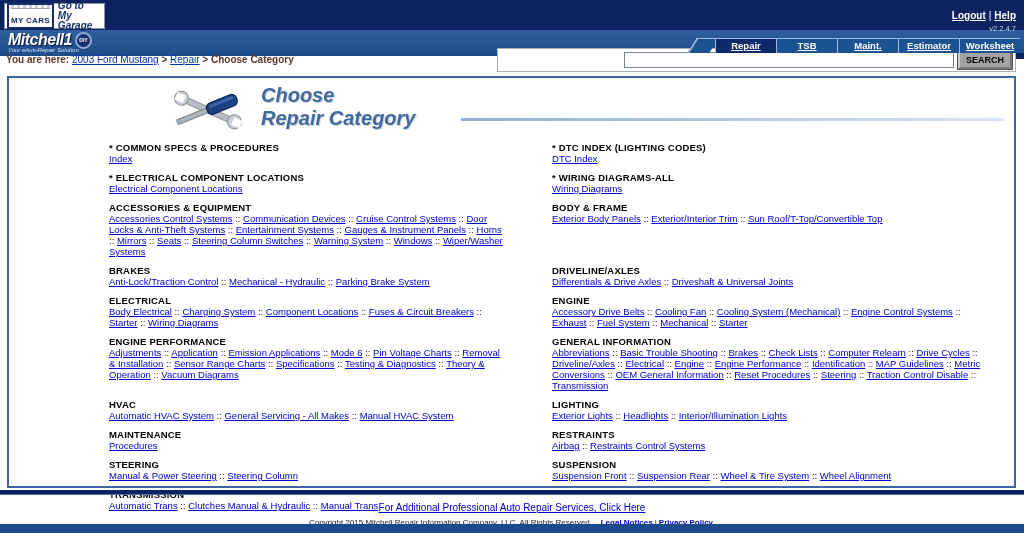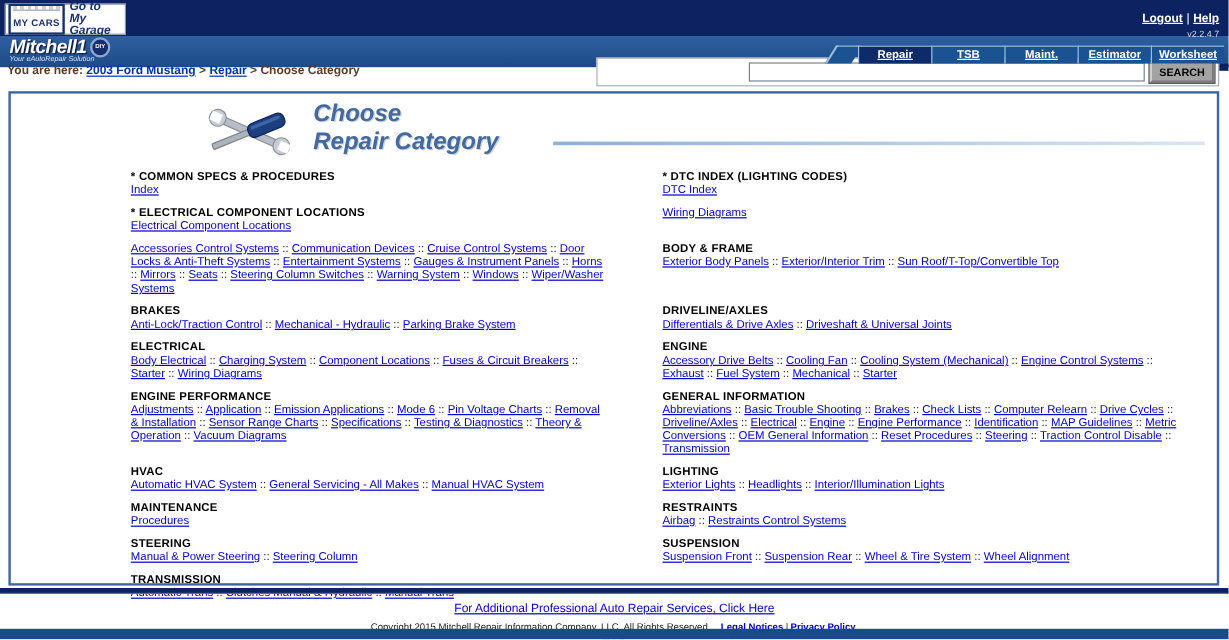--- a/index.html
+++ b/index.html
@@ -43,21 +43,21 @@
   .tabbar { position:absolute; right:4px; top:38px; display:flex; height:15px; z-index:5; }
   .tab { width:61px; height:15px; background:#1b5392; border-top:1px solid #9cbbdd;
          border-left:1px solid #9cbbdd; color:#fff; font-size:9.5px; font-weight:bold;
          text-decoration:underline; text-align:center; line-height:14px; cursor:pointer; }
   .tab.active { background:#0e2a6b; }
   .tabstrip { position:absolute; right:0; top:53px; width:326px; height:6px; background:#0d2261; }
 
   
   .breadcrumb { position:absolute; left:6px; top:54px; font-size:10px; color:#5b3a29; z-index:3; }
   .bc-prefix { font-weight:bold; color:#5b3a29; }
-  .bc-link { color:#0033aa; font-weight:bold; text-decoration:underline; cursor:pointer; }
+  .bc-link { color:#0033aa; font-weight:normal; text-decoration:underline; cursor:pointer; }
   .bc-sep { color:#5b3a29; font-weight:bold; }
   .bc-current { color:#5b3a29; font-weight:bold; }
 
   .search-panel { position:absolute; left:497px; top:48px; width:519px; height:24px; background:#fff;
                   border:1px solid #aab0b8; display:flex; align-items:center; justify-content:flex-end;
                   padding-right:3px; z-index:2; }
   .search-input { width:330px; height:16px; border:1px solid #7a828c; font-size:10px; padding:0 3px; }
   .search-btn { margin-left:4px; height:18px; font-size:9px; font-weight:bold; color:#000;
                 background:#a3a3a3; border:2px outset #cfcfcf; outline:1px solid #555; padding:0 6px;
                 cursor:pointer; font-family:"Liberation Sans",sans-serif; }
@@ -171,23 +171,25 @@
         </div>
         <div class="cat-cell">
           <div class="cat-title">* DTC INDEX (LIGHTING CODES)</div>
           <div class="cat-links"><a class="cat-link">DTC Index</a></div>
         </div>
         <div class="cat-cell">
           <div class="cat-title">* ELECTRICAL COMPONENT LOCATIONS</div>
           <div class="cat-links"><a class="cat-link">Electrical Component Locations</a></div>
         </div>
         <div class="cat-cell">
+          <div class="cat-title">* WIRING DIAGRAMS-ALL</div>
           <div class="cat-links"><a class="cat-link">Wiring Diagrams</a></div>
         </div>
         <div class="cat-cell">
+          <div class="cat-title">ACCESSORIES &amp; EQUIPMENT</div>
           <div class="cat-links"><a class="cat-link">Accessories Control Systems</a><span class="cat-sep"> :: </span><a class="cat-link">Communication Devices</a><span class="cat-sep"> :: </span><a class="cat-link">Cruise Control Systems</a><span class="cat-sep"> :: </span><a class="cat-link">Door Locks &amp; Anti-Theft Systems</a><span class="cat-sep"> :: </span><a class="cat-link">Entertainment Systems</a><span class="cat-sep"> :: </span><a class="cat-link">Gauges &amp; Instrument Panels</a><span class="cat-sep"> :: </span><a class="cat-link">Horns</a><span class="cat-sep"> :: </span><a class="cat-link">Mirrors</a><span class="cat-sep"> :: </span><a class="cat-link">Seats</a><span class="cat-sep"> :: </span><a class="cat-link">Steering Column Switches</a><span class="cat-sep"> :: </span><a class="cat-link">Warning System</a><span class="cat-sep"> :: </span><a class="cat-link">Windows</a><span class="cat-sep"> :: </span><a class="cat-link">Wiper/Washer Systems</a></div>
         </div>
         <div class="cat-cell">
           <div class="cat-title">BODY &amp; FRAME</div>
           <div class="cat-links"><a class="cat-link">Exterior Body Panels</a><span class="cat-sep"> :: </span><a class="cat-link">Exterior/Interior Trim</a><span class="cat-sep"> :: </span><a class="cat-link">Sun Roof/T-Top/Convertible Top</a></div>
         </div>
         <div class="cat-cell">
           <div class="cat-title">BRAKES</div>
           <div class="cat-links"><a class="cat-link">Anti-Lock/Traction Control</a><span class="cat-sep"> :: </span><a class="cat-link">Mechanical - Hydraulic</a><span class="cat-sep"> :: </span><a class="cat-link">Parking Brake System</a></div>
         </div>

